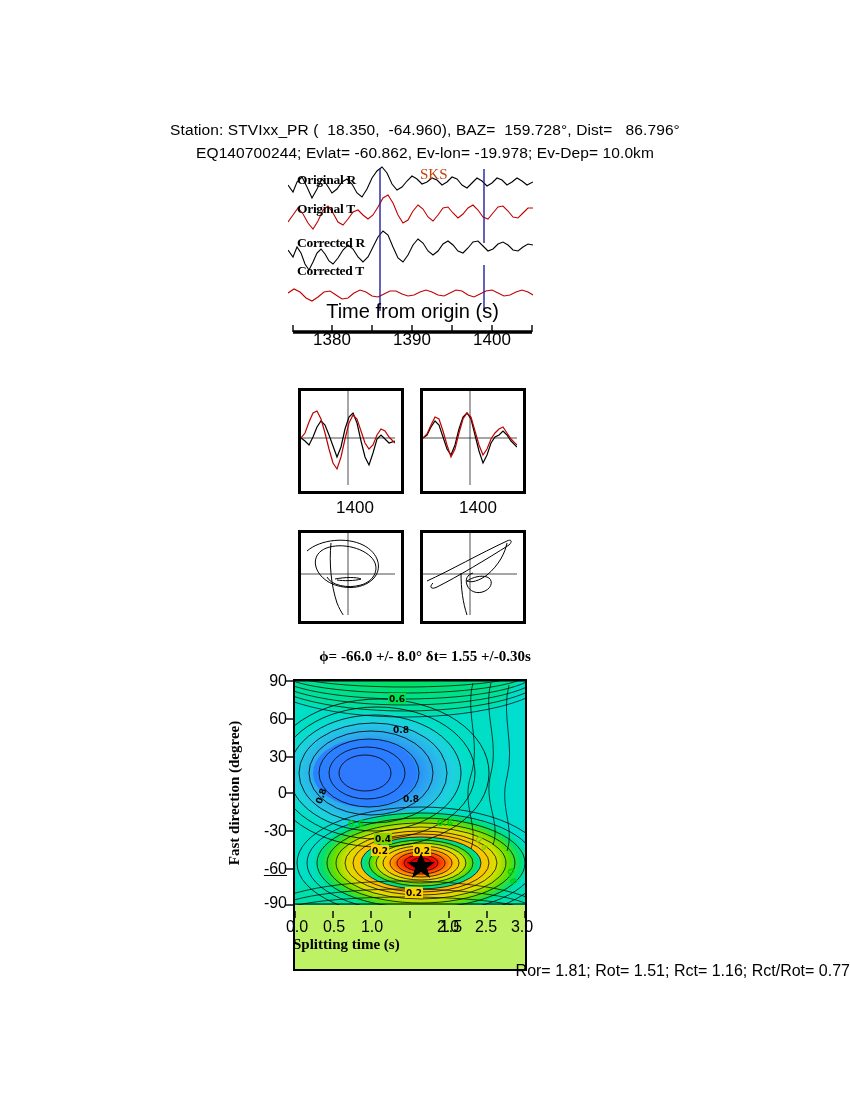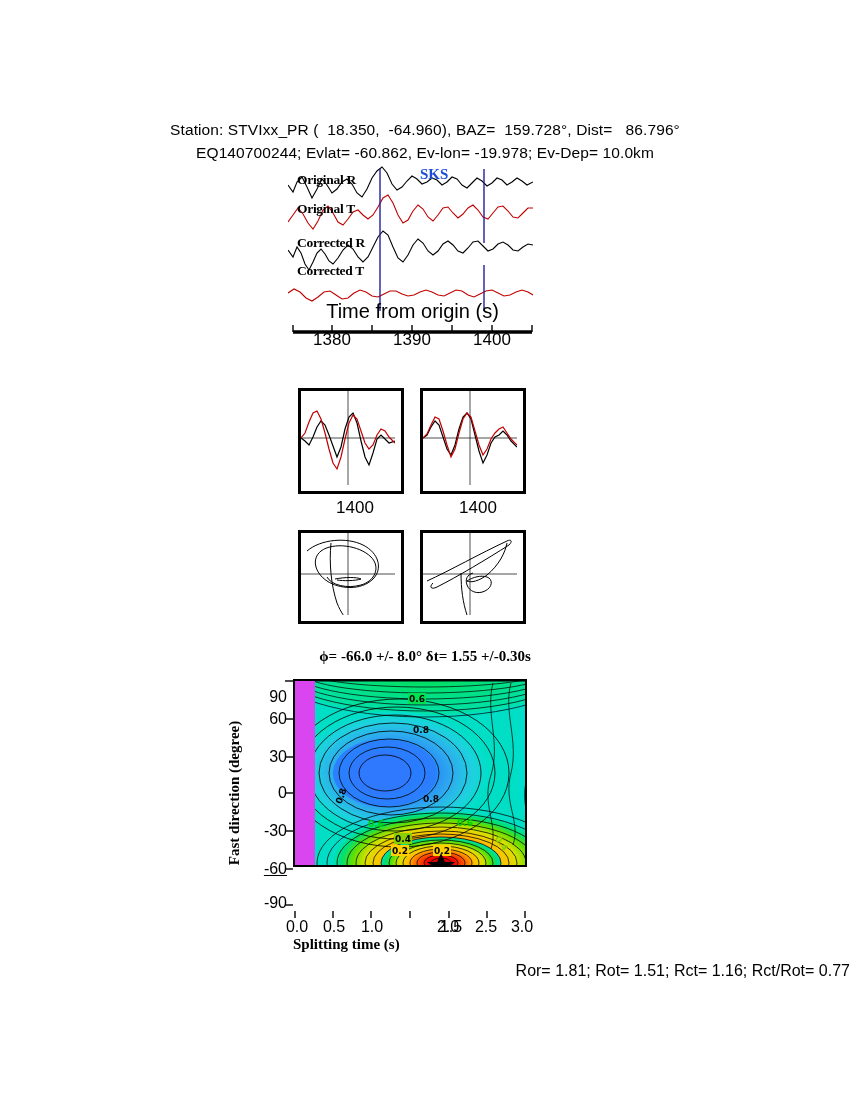--- a/index.html
+++ b/index.html
@@ -11,21 +11,21 @@
   
   #header{left:0;top:118px;width:850px;}
   #header .line{font-size:15.5px;letter-spacing:.1px;line-height:23px;white-space:pre;}
 
   
   #seis{left:288px;top:165px;width:245px;height:150px;}
   #seis svg{display:block;}
   .trlabel{font-family:"Liberation Serif",serif;font-weight:bold;font-size:13.5px;
            letter-spacing:-.3px;}
   #sks-label{left:420px;top:166px;font-family:"Liberation Serif",serif;
-             font-weight:bold;font-size:15px;color:#1d4ed8;}
+             font-weight:normal;font-size:15px;color:#c2410c;}
 
   
   #taxis{left:285px;top:300px;width:255px;}
   #taxis-title{width:100%;text-align:center;font-size:20px;}
   #taxis-ticklabels{left:285px;top:330px;width:255px;}
   #taxis-ticklabels span{position:absolute;font-size:17px;transform:translateX(-50%);}
 
   
   .wbox{border:3px solid #000;background:#fff;}
   #wbox1{left:298px;top:388px;width:100px;height:100px;}
@@ -36,22 +36,22 @@
 
   
   #pbox1{left:298px;top:530px;width:100px;height:88px;}
   #pbox2{left:420px;top:530px;width:100px;height:88px;}
 
   
   #phi-line{left:0;top:648px;width:850px;font-family:"Liberation Serif",serif;
             font-weight:bold;font-size:15px;}
 
   
-  #cplot{left:293px;top:679px;width:234px;height:188px;border:2px solid #000;
-         box-sizing:border-box;overflow:hidden;background:#d946ef;padding-left:20px;}
+  #cplot{left:293px;top:679px;width:234px;height:292px;border:2px solid #000;
+         box-sizing:border-box;overflow:hidden;background:#bef264;}
   #cplot svg{display:block;}
   #ylabel{left:232px;top:679px;width:228px;height:20px;
           transform:rotate(-90deg);transform-origin:left top;
           margin-left:0;font-family:"Liberation Serif",serif;font-weight:bold;
           font-size:15px;text-align:center;}
   #ylabel-wrap{left:226px;top:679px;width:20px;height:228px;}
   .ytick{position:absolute;right:0;font-size:16px;transform:translateY(-50%);
          white-space:nowrap;}
   #yticks{left:247px;top:679px;width:40px;height:228px;}
   #yticksmarks{left:285px;top:679px;width:8px;height:228px;}
@@ -306,21 +306,21 @@
       <line x1="0" y1="0" x2="230" y2="0"></line>
       <line x1="0" y1="223" x2="230" y2="223"></line>
     </g>
   </svg>
 </div>
 
 <div id="ylabel-wrap" class="abs">
   <div id="ylabel" class="abs" style="left:0;top:228px;width:228px;">Fast direction (degree)</div>
 </div>
 <div id="yticks" class="abs">
-  <span class="ytick" style="top:18px;margin-left:20px;">90</span>
+  <span class="ytick" style="top:2px;margin-left:20px;">90</span>
   <span class="ytick" style="top:40px;">60</span>
   <span class="ytick" style="top:78px;">30</span>
   <span class="ytick" style="top:114px;">0</span>
   <span class="ytick" style="top:152px;">-30</span>
   <span class="ytick" style="top:190px;text-decoration:underline;">-60</span>
   <span class="ytick" style="top:224px;">-90</span>
 </div>
 <div id="yticksmarks" class="abs">
   <svg width="8" height="228" viewBox="0 0 8 228">
     <line x1="0" y1="2" x2="8" y2="2" stroke="#000" stroke-width="1.4"></line>

